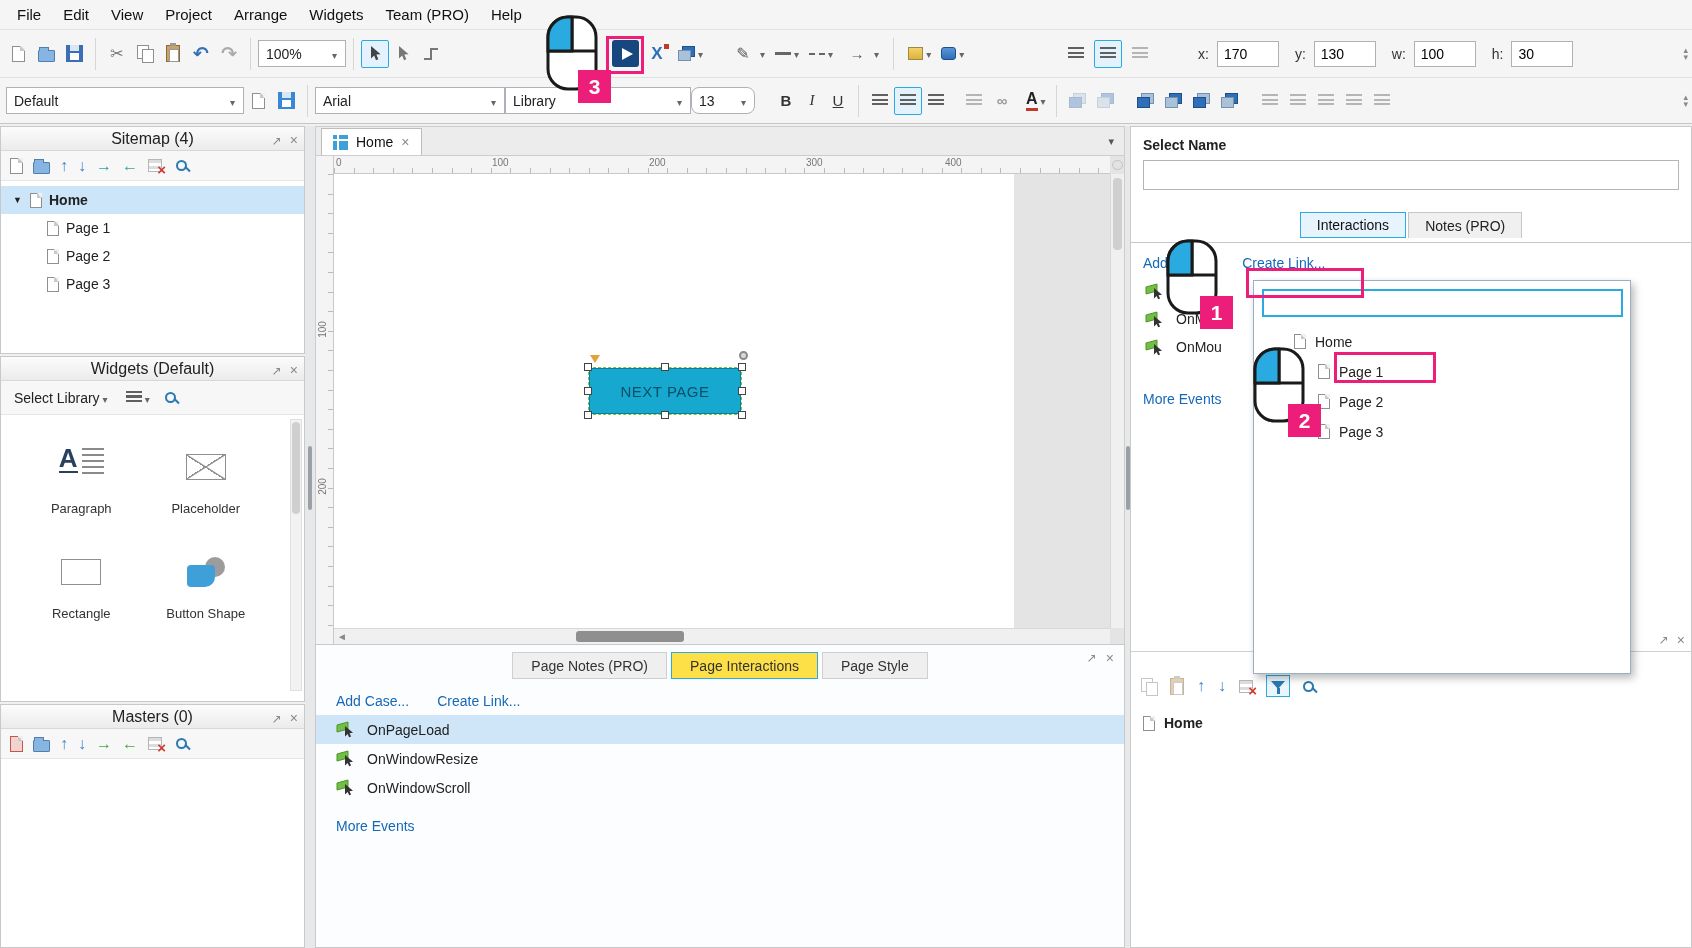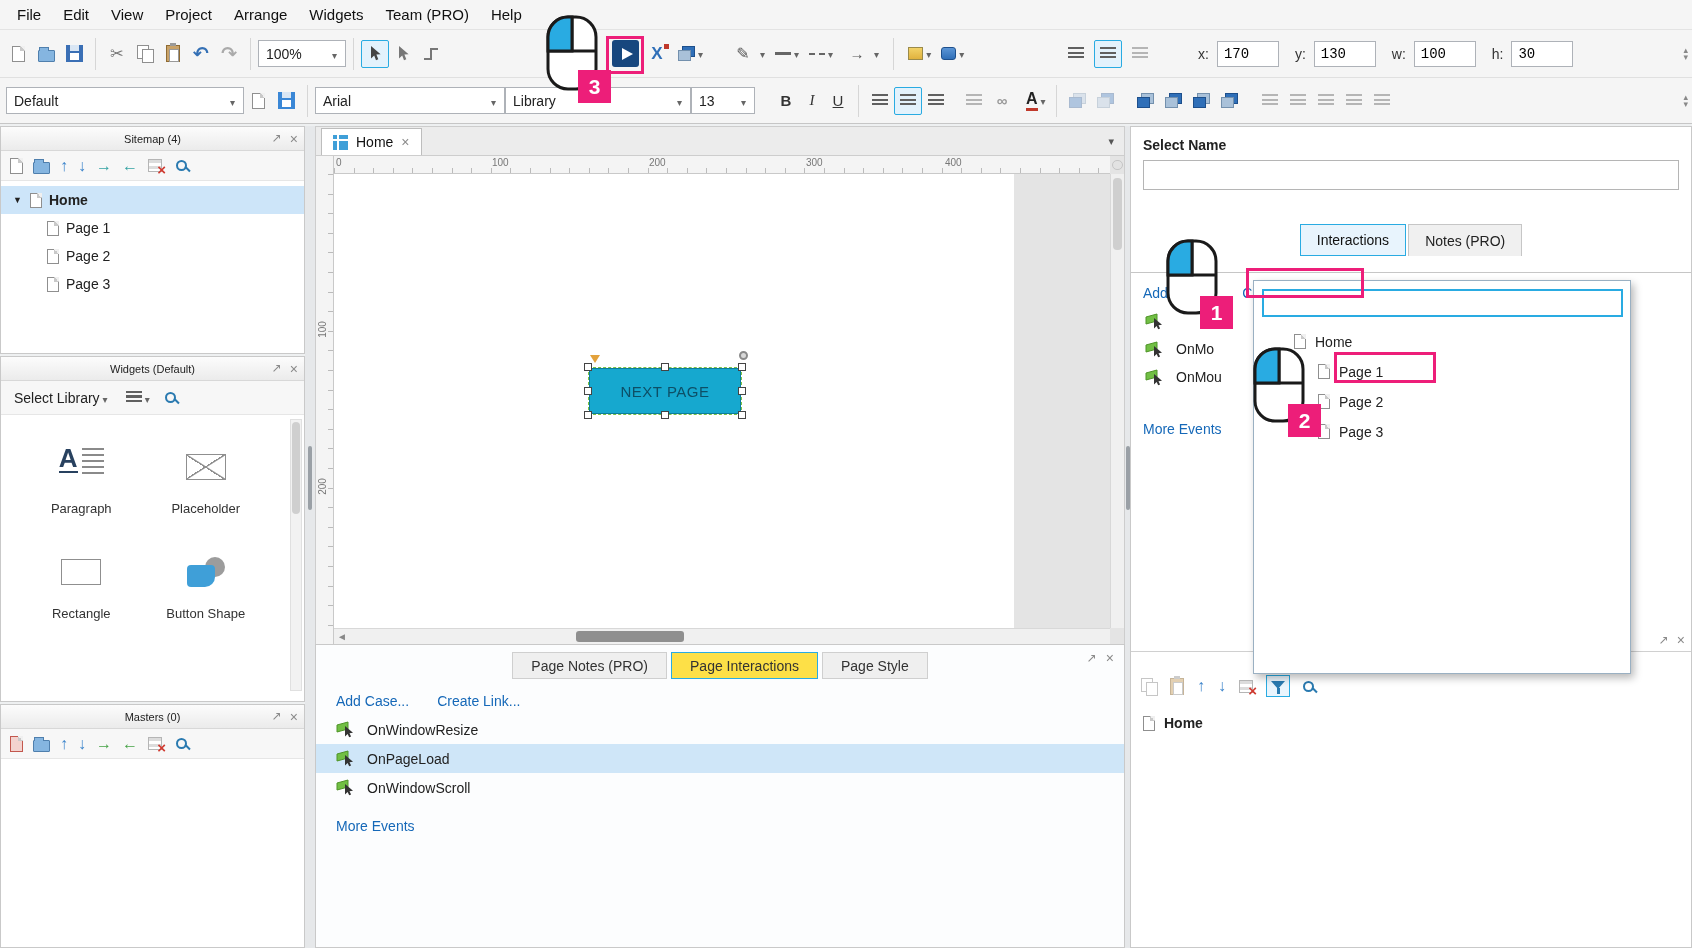--- a/index.html
+++ b/index.html
@@ -20,23 +20,23 @@
   .pair{display:flex;align-items:center;gap:3px;flex:none;margin:0 3px;}
   .car::before{content:"▾";font-size:10px;color:#666;}
   .absgrp{position:absolute;top:0;height:100%;display:flex;align-items:center;gap:4px;}
 
   .combo{height:27px;background:#fff;border:1px solid #aeb2b8;display:flex;align-items:center;padding:0 8px 0 7px;gap:6px;font-size:14px;color:#222;flex:none;}
   .combo .car{margin-left:auto;}
   .zoomw{width:88px;}
   .w-default{width:238px;}
   .w-font{width:190px;}
   .w-weight{width:186px;}
-  .w-size{width:64px;}
+  .w-size{width:64px;border-radius:8px;}
   .coord-label{font-size:14px;color:#333;margin:0 4px 0 12px;flex:none;}
-  .coord-input{width:62px;height:26px;border:1px solid #aeb2b8;background:#fff;font-size:14px;padding:0 6px;font-family:Liberation Mono, monospace;flex:none;}
+  .coord-input{width:62px;height:26px;border:1px solid #aeb2b8;background:#fff;font-size:14px;padding:0 6px;font-family:Liberation Sans, sans-serif;flex:none;}
   .fmt-btn{width:26px;height:26px;display:flex;align-items:center;justify-content:center;font-size:15px;color:#333;flex:none;}
 
   
   .shp-page{width:13px;height:16px;background:#fff;border:1px solid #8f8f8f;position:relative;display:inline-block;flex:none;}
   .shp-page::before{content:"";position:absolute;top:-1px;right:-1px;width:5px;height:5px;background:linear-gradient(225deg,#f0f0f0 50%,#c9c9c9 50%);}
   .shp-page.sm{width:12px;height:15px;}
   .shp-page.red{border-color:#c2574d;background:#f3d3cf;}
   .shp-folder{width:17px;height:12px;background:#85b5e0;border:1px solid #4f7fad;border-radius:1px;position:relative;display:inline-block;flex:none;margin-top:4px;}
   .shp-folder::before{content:"";position:absolute;top:-4px;left:0;width:8px;height:3px;background:#85b5e0;border:1px solid #4f7fad;border-bottom:none;}
   .shp-save{width:17px;height:17px;background:#3a6fb5;position:relative;flex:none;}
@@ -82,21 +82,21 @@
   .btn-play::before{content:"";border-left:11px solid #fff;border-top:6px solid transparent;border-bottom:6px solid transparent;margin-left:3px;}
   .g-xswap{position:relative;font-weight:bold;font-size:17px;color:#2f6fb8;}
   .g-xswap::before{content:"X";}
   .g-xswap::after{content:"";position:absolute;right:2px;top:4px;width:5px;height:5px;background:#c0392b;}
   .g-A{font-weight:bold;font-size:16px;color:#222;border-bottom:3px solid #c0392b;line-height:1.1;}
   .cursor-svg{display:block;}
   .tb-ovf{position:absolute;right:4px;top:50%;transform:translateY(-50%);color:#888;font-size:9px;line-height:0.8;text-align:center;}
 
   
   .panel{position:absolute;left:0;width:305px;background:#fff;border:1px solid #c9c9c9;}
-  .phead{height:24px;background:linear-gradient(#fcfcfc,#ebebeb);border-bottom:1px solid #d8d8d8;display:flex;align-items:center;justify-content:center;font-size:11px;color:#222;position:relative;}
+  .phead{height:24px;background:linear-gradient(#fcfcfc,#ebebeb);border-bottom:1px solid #d8d8d8;display:flex;align-items:center;justify-content:center;font-size:16px;color:#222;position:relative;}
   .hico{position:absolute;right:6px;top:4px;display:flex;gap:8px;}
   .ptb{height:30px;background:#f7f7f7;border-bottom:1px solid #e6e6e6;display:flex;align-items:center;gap:10px;padding:0 9px;}
   .tree{padding-top:5px;}
   .trow{height:28px;display:flex;align-items:center;gap:7px;padding-left:46px;font-size:14px;}
   .trow.root{padding-left:12px;font-weight:bold;}
   .trow.selected{background:#cde5f9;}
   .texp{width:10px;font-size:9px;color:#222;flex:none;}
   .wtbar{height:34px;background:#f7f7f7;border-bottom:1px solid #e6e6e6;display:flex;align-items:center;gap:12px;padding:0 10px;font-size:14px;}
   .wgrid{display:grid;grid-template-columns:1fr 1fr;row-gap:34px;padding:30px 36px 0 18px;}
   .witem{display:flex;flex-direction:column;align-items:center;gap:12px;font-size:13px;color:#333;}
@@ -156,21 +156,21 @@
   .link{color:#1568b8;}
   .evt-row{height:29px;display:flex;align-items:center;gap:11px;padding-left:20px;font-size:14px;color:#222;}
   .evt-row.hl{background:#cfe6f8;}
   .pp-more{padding:16px 0 0 20px;font-size:14px;}
 
   
   .rpanel{position:absolute;left:1130px;top:126px;width:562px;height:822px;background:#fff;border:1px solid #c9c9c9;}
   .rp-label{font-weight:bold;font-size:14px;padding:10px 0 7px 12px;}
   .rp-input{margin:0 12px;width:536px;height:30px;border:1px solid #b5b5b5;background:#fff;font-size:14px;padding:0 7px;font-family:inherit;}
   .rp-tabs{display:flex;justify-content:center;margin-top:18px;border-bottom:1px solid #c6c6c6;}
-  .rtab{height:32px;padding:0 16px;display:flex;align-items:center;font-size:14px;background:#f0f0f0;border:1px solid #c6c6c6;border-bottom:none;margin:16px 1px;}
+  .rtab{height:26px;padding:0 16px;display:flex;align-items:center;font-size:14px;background:#f0f0f0;border:1px solid #c6c6c6;border-bottom:none;margin:4px 1px;}
   .rtab.active{background:#e8f4fd;border:1px solid #29abe2;color:#111;}
   .rp-links{display:flex;gap:26px;padding:12px 0 6px 12px;font-size:14px;}
   .rp-evt{height:28px;display:flex;align-items:center;gap:11px;padding-left:14px;font-size:14px;color:#222;}
   .rp-more{padding:30px 0 0 12px;font-size:14px;}
   .rp-div{position:absolute;left:0;top:524px;width:100%;border-top:1px solid #d0d0d0;}
   .rp-div .hico{top:-20px;}
   .rp-tools{position:absolute;left:10px;top:548px;display:flex;align-items:center;gap:13px;}
   .rp-home{position:absolute;left:12px;top:588px;display:flex;align-items:center;gap:9px;font-size:14px;font-weight:bold;}
 
   
@@ -563,33 +563,33 @@
             <span>Page Interactions</span>
           </div>
         <div class="pp-tab">
             <span>Page Style</span>
           </div>
       </div>
       <div class="pp-links">
         <span class="link">Add Case...</span>
         <span class="link">Create Link...</span>
       </div>
+      <div class="evt-row hl">
+        <svg width="20" height="17" viewBox="0 0 20 17">
+            <polygon points="1,4 12,1 12,8 1,11" fill="#71bf44" stroke="#4f9428" stroke-width="1"></polygon>
+            <path d="M9 5 L9 15.5 L11.6 13 L13.2 16.3 L15.1 15.4 L13.5 12.2 L17 11.8 Z" fill="#333"></path>
+          </svg>
+        <span>OnPageLoad</span>
+      </div>
       <div class="evt-row">
         <svg width="20" height="17" viewBox="0 0 20 17">
             <polygon points="1,4 12,1 12,8 1,11" fill="#71bf44" stroke="#4f9428" stroke-width="1"></polygon>
             <path d="M9 5 L9 15.5 L11.6 13 L13.2 16.3 L15.1 15.4 L13.5 12.2 L17 11.8 Z" fill="#333"></path>
           </svg>
         <span>OnWindowResize</span>
-      </div>
-      <div class="evt-row hl">
-        <svg width="20" height="17" viewBox="0 0 20 17">
-            <polygon points="1,4 12,1 12,8 1,11" fill="#71bf44" stroke="#4f9428" stroke-width="1"></polygon>
-            <path d="M9 5 L9 15.5 L11.6 13 L13.2 16.3 L15.1 15.4 L13.5 12.2 L17 11.8 Z" fill="#333"></path>
-          </svg>
-        <span>OnPageLoad</span>
       </div>
       <div class="evt-row">
         <svg width="20" height="17" viewBox="0 0 20 17">
             <polygon points="1,4 12,1 12,8 1,11" fill="#71bf44" stroke="#4f9428" stroke-width="1"></polygon>
             <path d="M9 5 L9 15.5 L11.6 13 L13.2 16.3 L15.1 15.4 L13.5 12.2 L17 11.8 Z" fill="#333"></path>
           </svg>
         <span>OnWindowScroll</span>
       </div>
       <div class="pp-more"><span class="link">More Events</span></div>
     </div>

